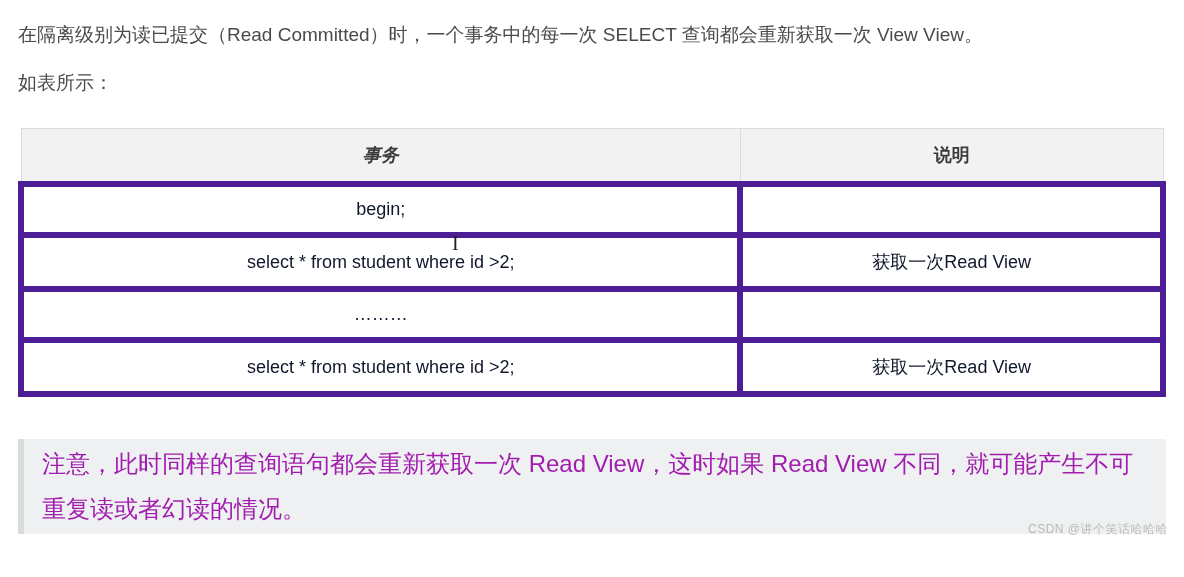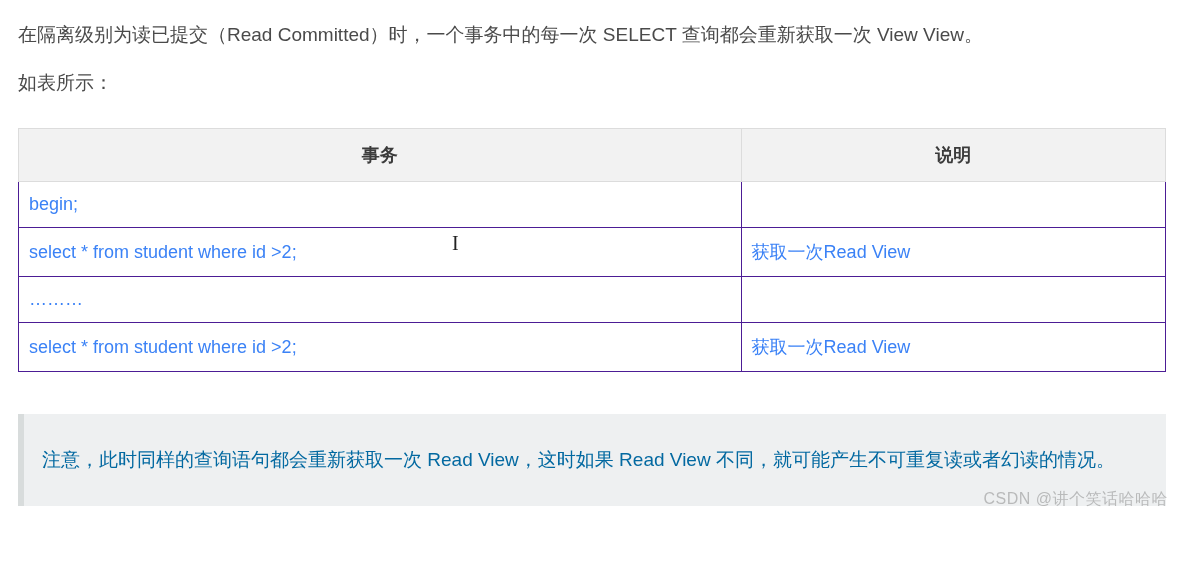--- a/index.html
+++ b/index.html
@@ -32,45 +32,47 @@
     }
     th {
       background: #f2f2f2;
       border: 1px solid #dcdcdc;
       padding: 14px 10px;
       font-weight: bold;
       color: #3b3b3b;
       text-align: center;
     }
     td {
-      border: 1px solid #4c1d95;
+      border: 6px solid #4c1d95;
       padding: 12px 10px;
-      color: #3b82f6;
+      text-align: center;
+      color: #0f172a;
       background: #fff;
     }
     .col-trans {
       width: 63%;
+      font-style: italic;
     }
     .col-desc {
       width: 37%;
       margin-left: 20px;
     }
     .note-box {
       border-left: 6px solid #d8dcdc;
       background: #eef0f1;
-      padding: 28px 18px;
-      font-size: 19px;
+      padding: 3px 18px;
+      font-size: 24px;
       line-height: 1.85;
-      color: #0369a1;
+      color: #a21caf;
     }
     .watermark {
       position: absolute;
       right: 16px;
       bottom: 6px;
-      font-size: 16px;
+      font-size: 12px;
       color: rgba(120,120,120,0.45);
       letter-spacing: 0.5px;
       pointer-events: none;
     }
     .cursor {
       position: absolute;
       left: 452px;
       top: 232px;
       font-size: 20px;
       color: #222;

